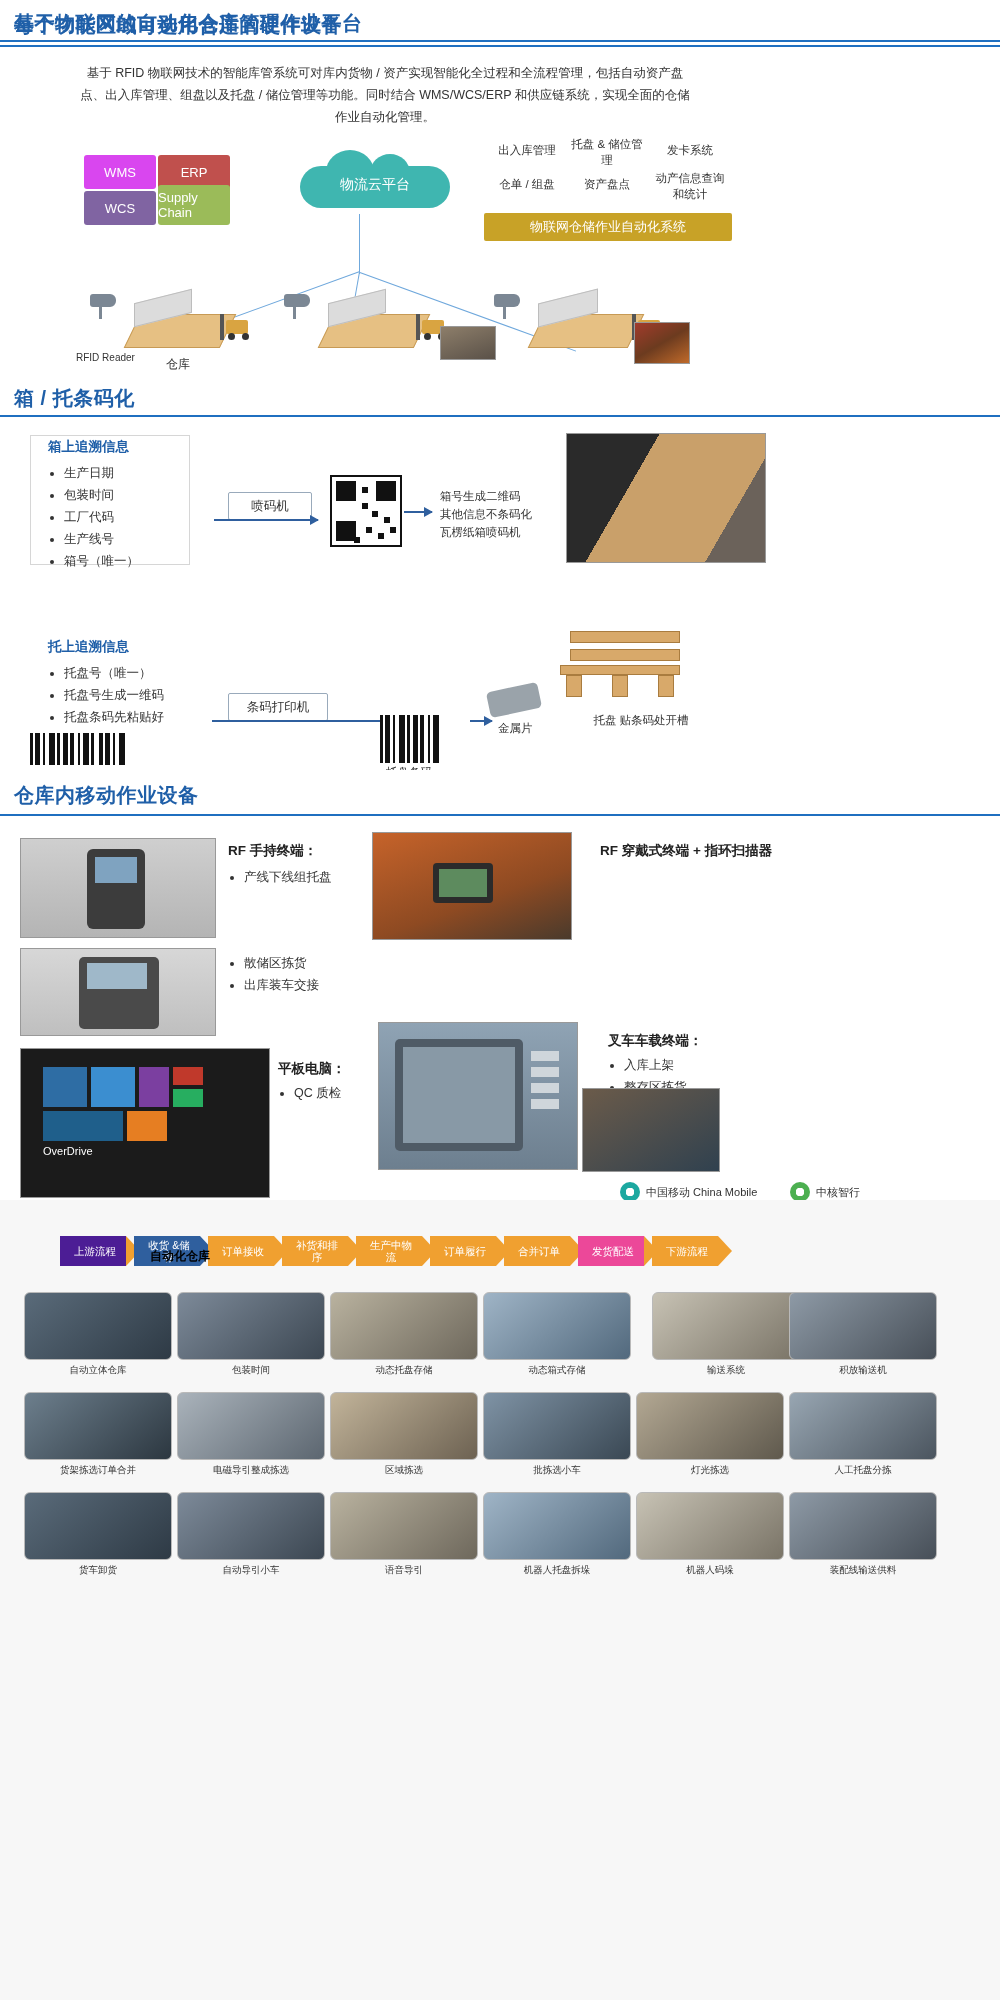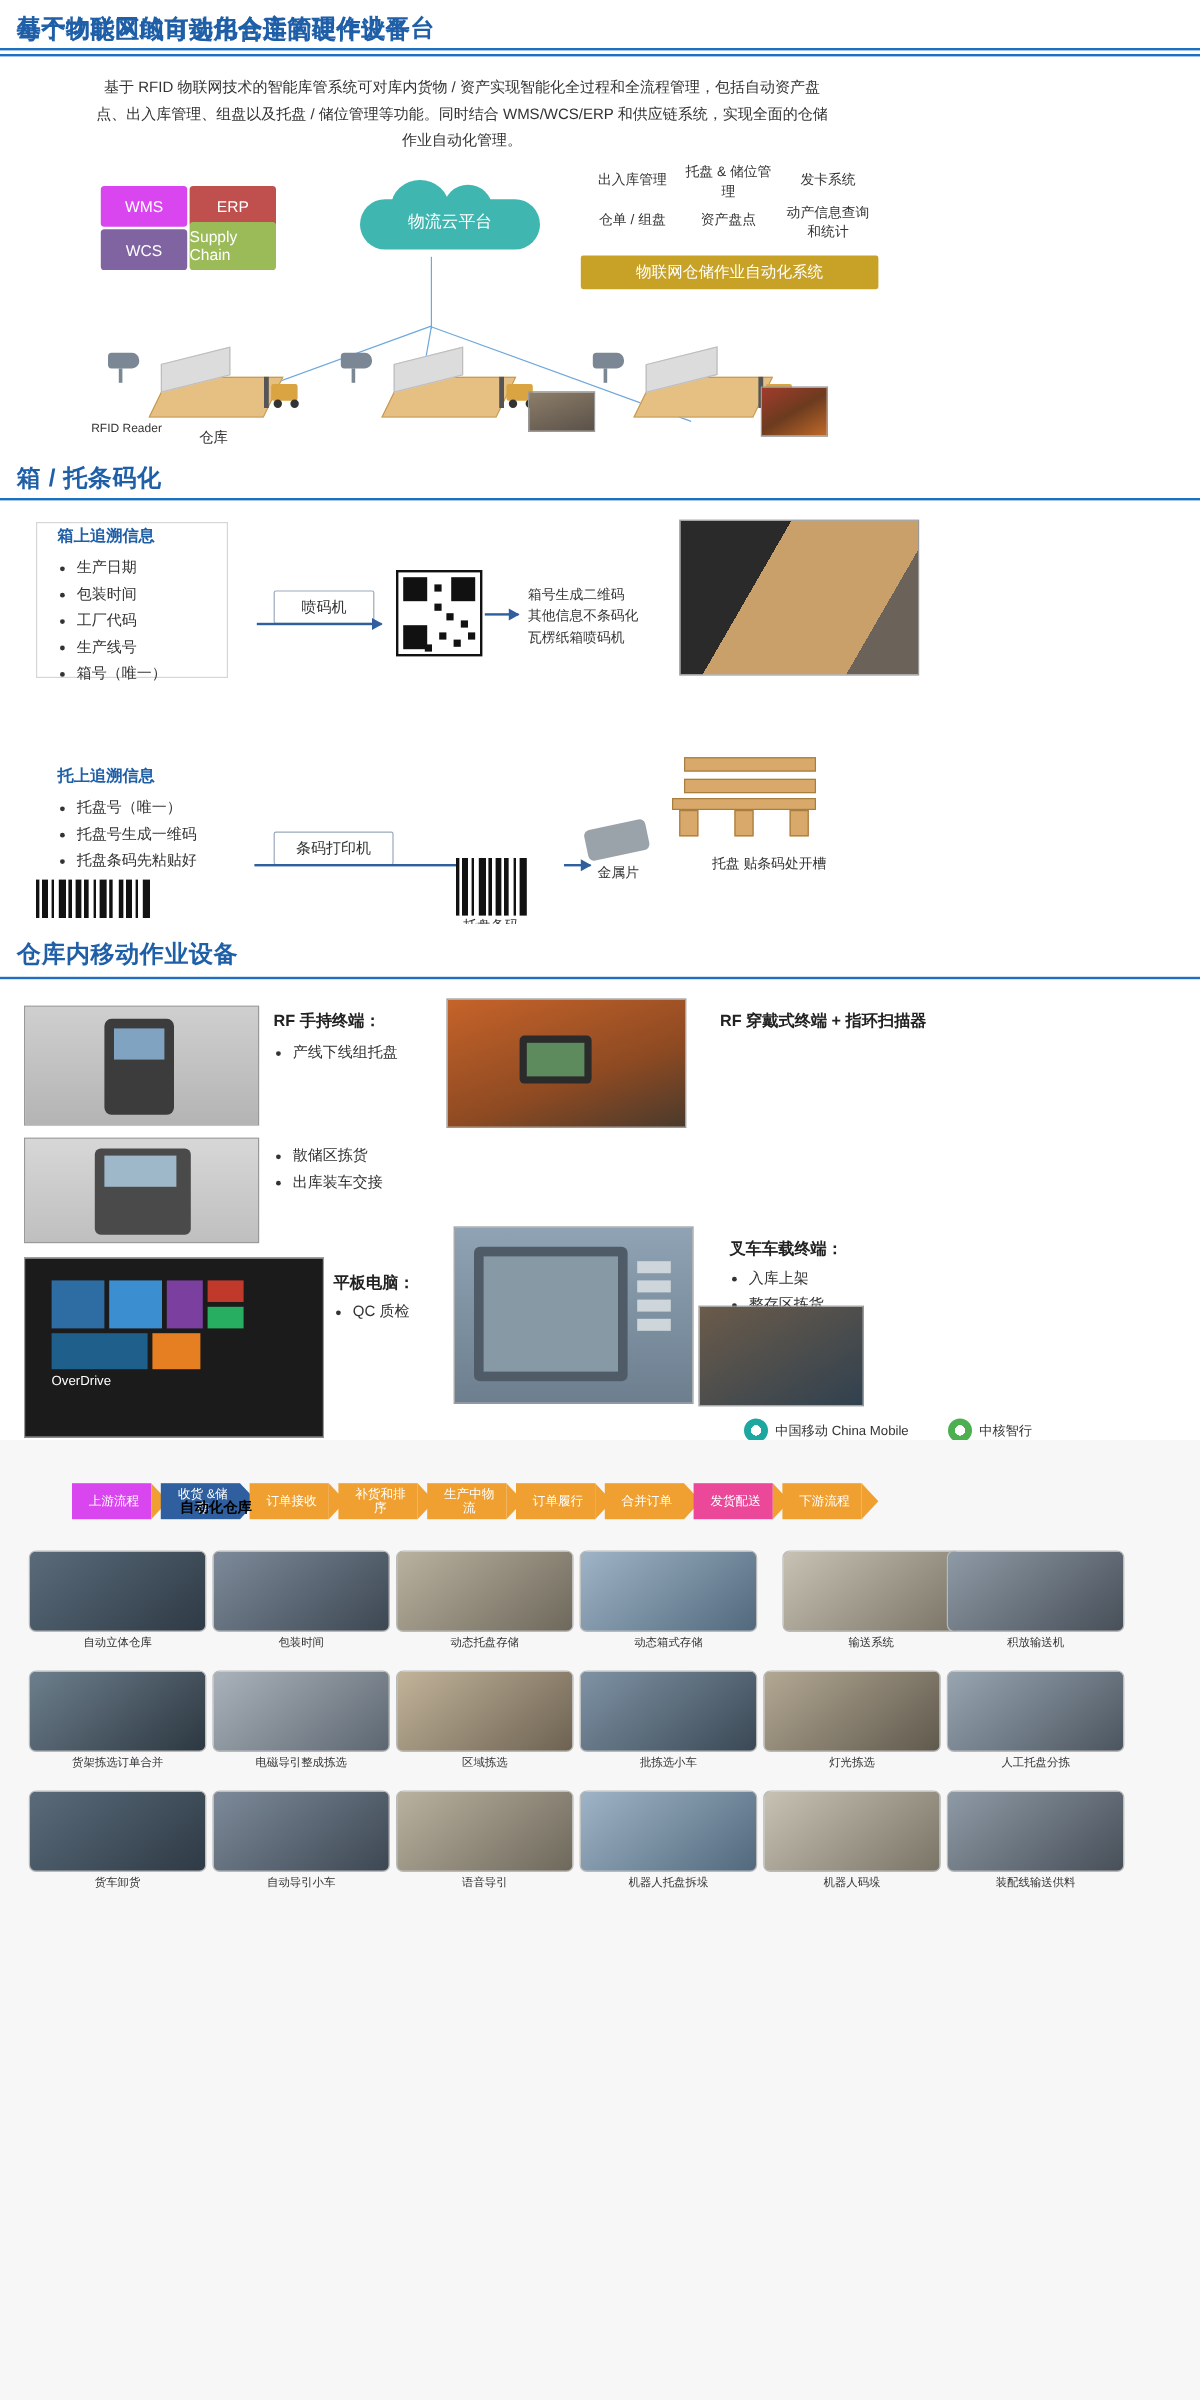--- a/index.html
+++ b/index.html
@@ -426,21 +426,21 @@
     <span class="logo-mark logo-zc"></span>
     <span>中核智行</span>
   </div>
 </div>
 
 <div class="slide" id="slide4">
   <div class="sec-title" id="s4-title" style="top:-1188px;">每个功能区域可选用合适的硬件设备</div>
   <div class="sec-rule" id="s4-rule" style="top:-1155px;"></div>
 
   <div id="flow-row">
-      <div class="chev" style="left: 60px; top: 36px; width: 66px; background: #d946ef;">上游流程<div style="position: absolute; right: -14px; top: 0px; width: 0px; height: 0px; border-left: 14px solid rgb(240, 160, 48); border-top: 15px solid transparent; border-bottom: 15px solid transparent;"></div></div>
+      <div class="chev" style="left: 60px; top: 36px; width: 66px; background: #4c1d95;">上游流程<div style="position: absolute; right: -14px; top: 0px; width: 0px; height: 0px; border-left: 14px solid rgb(240, 160, 48); border-top: 15px solid transparent; border-bottom: 15px solid transparent;"></div></div>
       <div class="chev" style="left: 134px; top: 36px; width: 66px; background: rgb(47, 95, 158);">收货 &amp;储存<div style="position: absolute; right: -14px; top: 0px; width: 0px; height: 0px; border-left: 14px solid rgb(47, 95, 158); border-top: 15px solid transparent; border-bottom: 15px solid transparent;"></div></div>
       <div class="chev" style="left: 208px; top: 36px; width: 66px; background: rgb(240, 160, 48);">订单接收<div style="position: absolute; right: -14px; top: 0px; width: 0px; height: 0px; border-left: 14px solid rgb(240, 160, 48); border-top: 15px solid transparent; border-bottom: 15px solid transparent;"></div></div>
       <div class="chev" style="left: 282px; top: 36px; width: 66px; background: rgb(240, 160, 48);">补货和排序<div style="position: absolute; right: -14px; top: 0px; width: 0px; height: 0px; border-left: 14px solid rgb(240, 160, 48); border-top: 15px solid transparent; border-bottom: 15px solid transparent;"></div></div>
       <div class="chev" style="left: 356px; top: 36px; width: 66px; background: rgb(240, 160, 48);">生产中物流<div style="position: absolute; right: -14px; top: 0px; width: 0px; height: 0px; border-left: 14px solid rgb(240, 160, 48); border-top: 15px solid transparent; border-bottom: 15px solid transparent;"></div></div>
       <div class="chev" style="left: 430px; top: 36px; width: 66px; background: rgb(240, 160, 48);">订单履行<div style="position: absolute; right: -14px; top: 0px; width: 0px; height: 0px; border-left: 14px solid rgb(240, 160, 48); border-top: 15px solid transparent; border-bottom: 15px solid transparent;"></div></div>
       <div class="chev" style="left: 504px; top: 36px; width: 66px; background: rgb(240, 160, 48);">合并订单<div style="position: absolute; right: -14px; top: 0px; width: 0px; height: 0px; border-left: 14px solid rgb(240, 160, 48); border-top: 15px solid transparent; border-bottom: 15px solid transparent;"></div></div>
       <div class="chev" style="left: 578px; top: 36px; width: 66px; background: #ec4899;">发货配送<div style="position: absolute; right: -14px; top: 0px; width: 0px; height: 0px; border-left: 14px solid rgb(240, 160, 48); border-top: 15px solid transparent; border-bottom: 15px solid transparent;"></div></div>
       <div class="chev" style="left: 652px; top: 36px; width: 66px; background: rgb(240, 160, 48);">下游流程<div style="position: absolute; right: -14px; top: 0px; width: 0px; height: 0px; border-left: 14px solid rgb(240, 160, 48); border-top: 15px solid transparent; border-bottom: 15px solid transparent;"></div></div>
     </div>
   <div style="position:absolute; left:150px; top:48px; font-size:12px; color:#000000; font-weight:bold;">自动化仓库</div>

